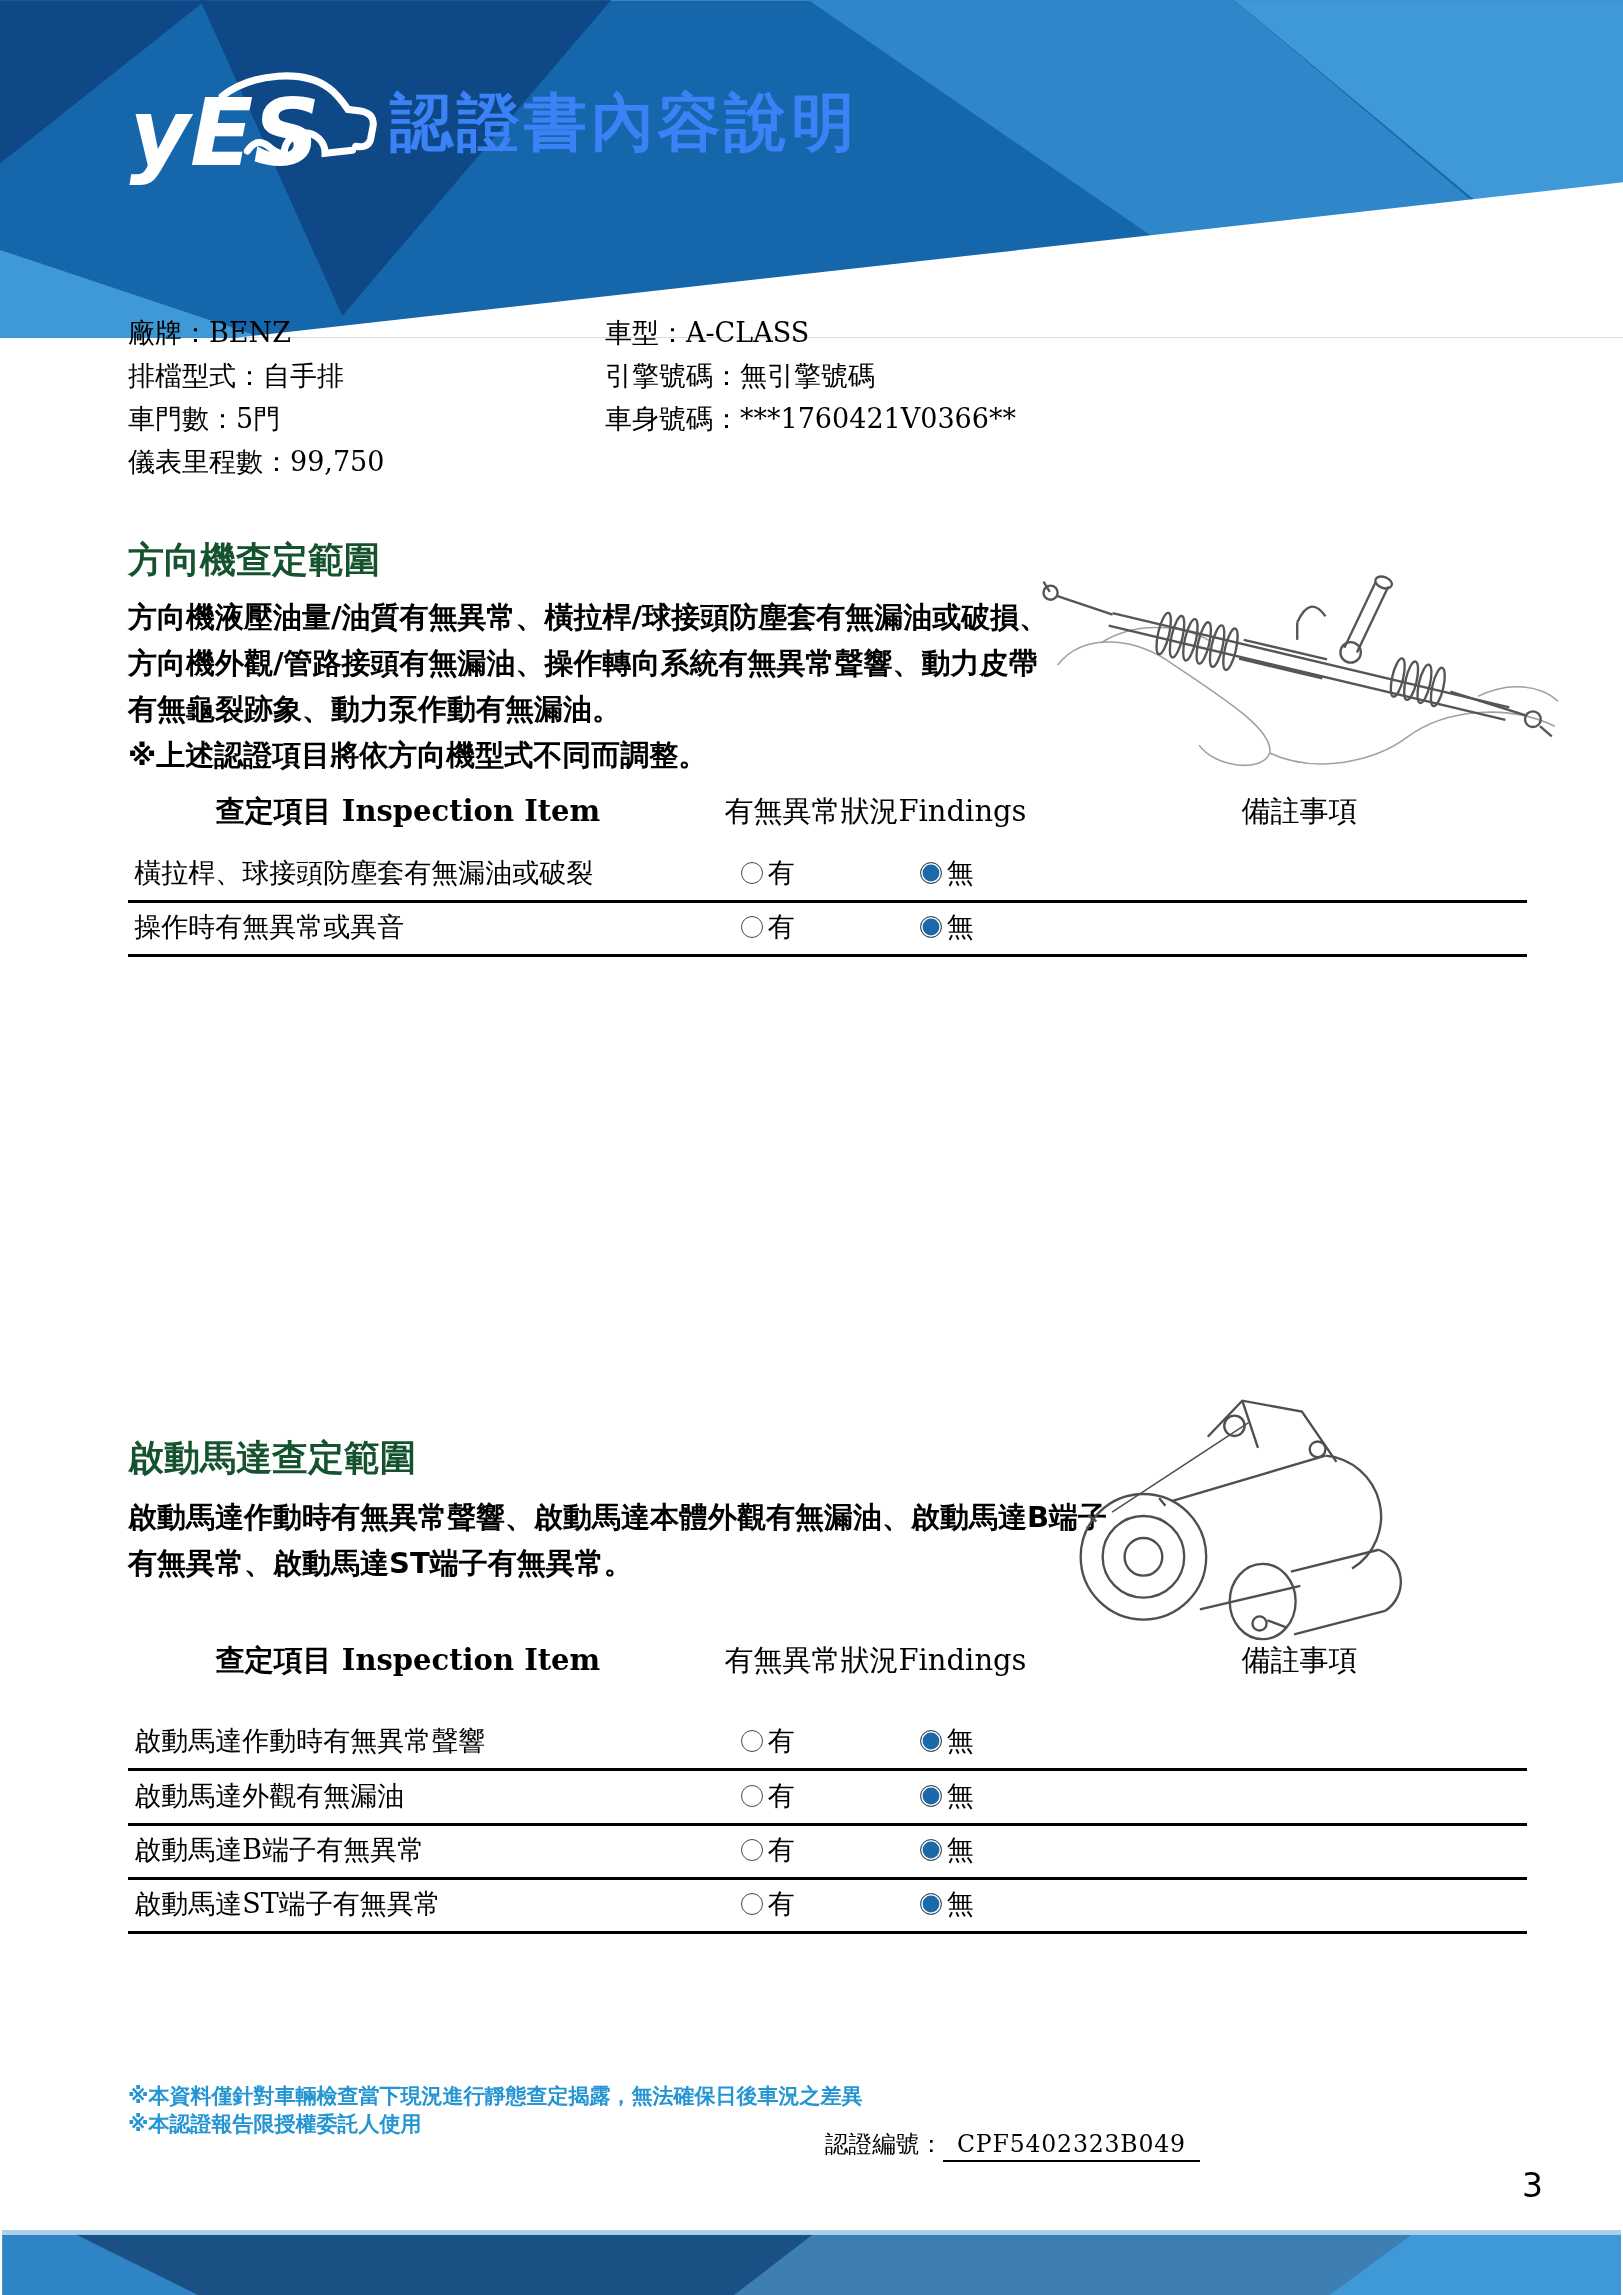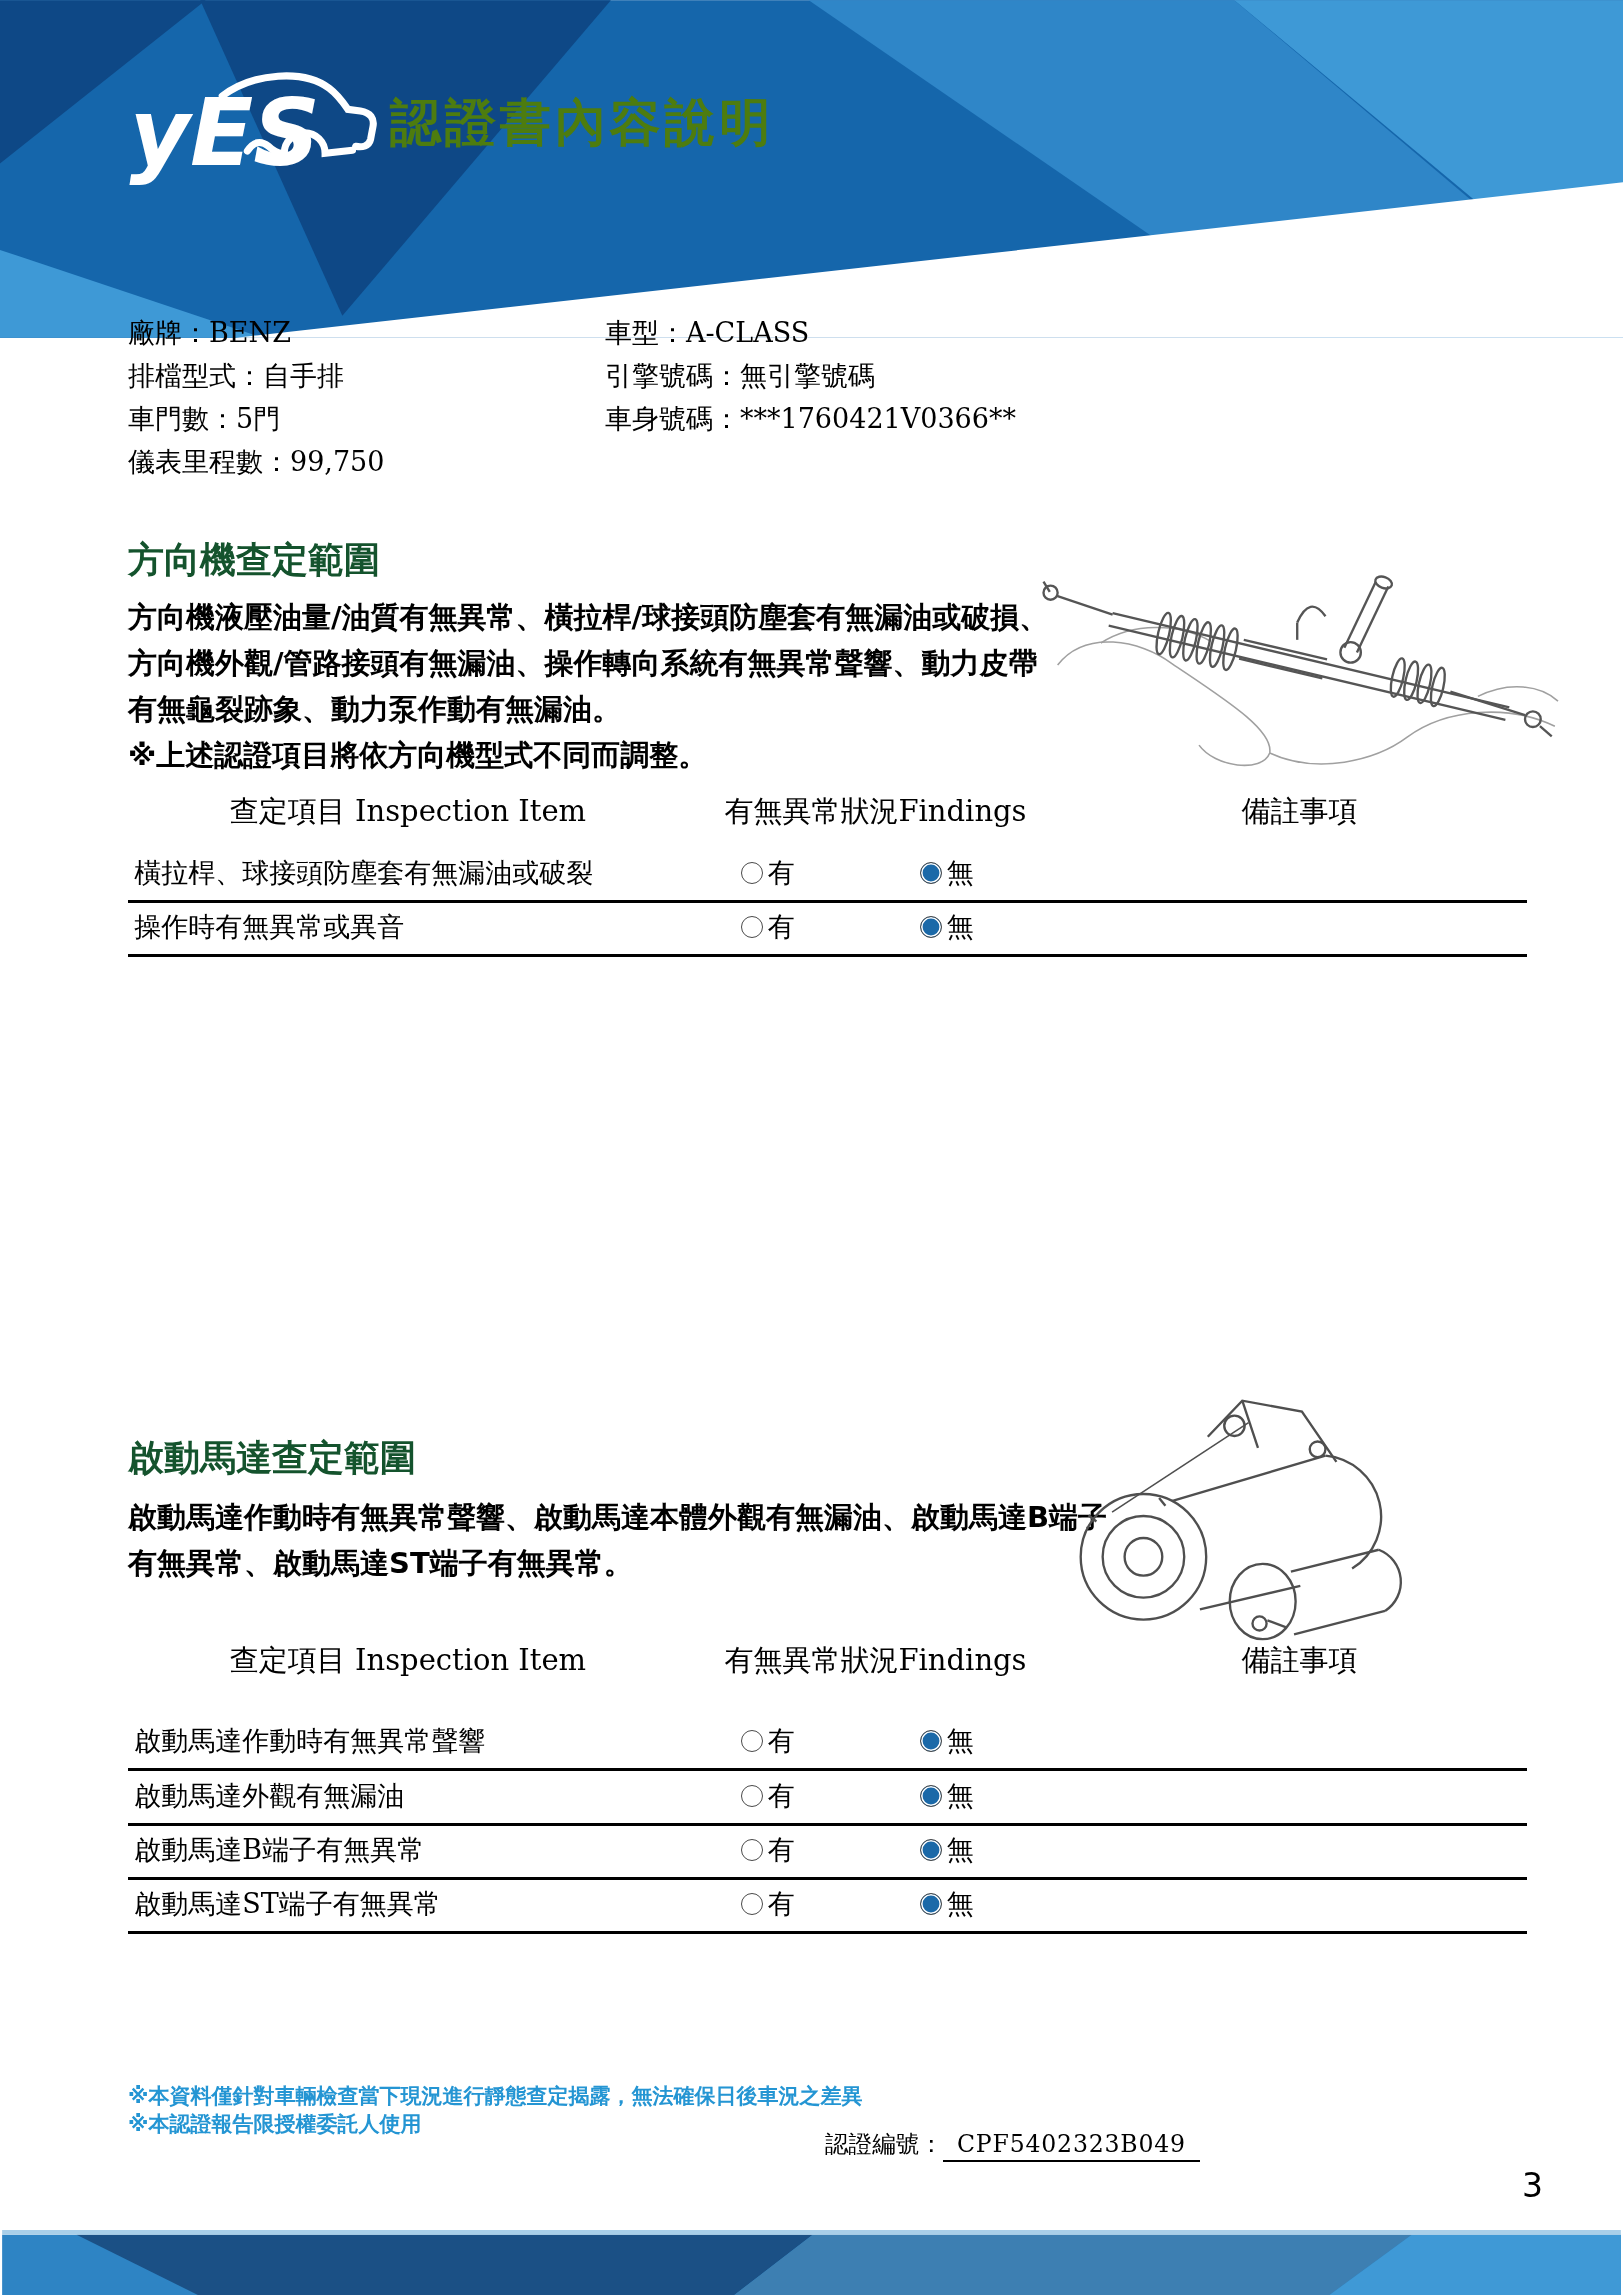--- a/index.html
+++ b/index.html
@@ -1,22 +1,22 @@
 <!DOCTYPE html>
 <html style="font-size:12.6px"><head>
 <meta charset="utf-8">
 <style>
   html,body{margin:0;padding:0;background:#9a9a9a;}
   .page{position:relative;width:1623px;height:2295px;background:#ffffff;overflow:hidden;
         font-family:"DejaVu Serif","Liberation Serif",serif;color:#000;}
   
   .banner{position:absolute;left:0;top:0;}
   .banner-title{position:absolute;left:390px;top:80px;height:86px;
-        font-family:Liberation Sans, sans-serif;font-weight:bold;
-        font-size:51px;line-height:86px;color:#4d7c0f;letter-spacing:3.9px;white-space:nowrap;}
+        font-family:Liberation Serif, serif;font-weight:bold;
+        font-size:63px;line-height:86px;color:#3b82f6;letter-spacing:3.9px;white-space:nowrap;}
   
   .info-col{position:absolute;top:311px;font-size:27px;line-height:43px;white-space:nowrap;}
   .info-col .vrow{height:43px;}
   #info-col-1{left:128px;}
   #info-col-2{left:605px;}
   #info-col-3{left:1216px;}
   
   .sec-title{position:absolute;left:128px;white-space:nowrap;color:#14532d;
         font-family:"DejaVu Sans","Liberation Sans",sans-serif;font-weight:bold;font-size:36px;}
   .sec-desc{position:absolute;left:128px;white-space:nowrap;
@@ -25,21 +25,21 @@
   #sec1-title{top:536px;}
   #sec1-desc{top:594px;}
   #sec2-title{top:1434px;}
   #sec2-desc{top:1494px;}
   .illus{position:absolute;}
   #illus-steering{left:1038px;top:547px;}
   #illus-starter{left:1065px;top:1388px;}
   
   .tbl-header{position:absolute;left:0;width:1623px;height:41px;}
   .tbl-header .hcell{position:absolute;font-size:29px;text-align:center;white-space:nowrap;}
-  .hc1{left:204px;width:408px;}
+  .hc1{left:204px;width:408px;font-weight:bold;}
   .hc2{left:699px;width:353px;}
   .hc3{left:1221px;width:157px;}
   #tbl1-header{top:792px;}
   #tbl2-header{top:1641px;}
   .irow{position:absolute;left:128px;width:1399px;height:54px;border-bottom:3.9px solid #000;}
   #s0r0{top:846px;} #s0r1{top:900px;}
   #s1r0{top:1714px;} #s1r1{top:1769px;} #s1r2{top:1823px;} #s1r3{top:1877px;}
   .irow .item{position:absolute;left:6.3px;top:50%;transform:translateY(-50%);
         font-size:27px;white-space:nowrap;}
   .opt{position:absolute;top:50%;transform:translateY(-50%);display:flex;align-items:center;

